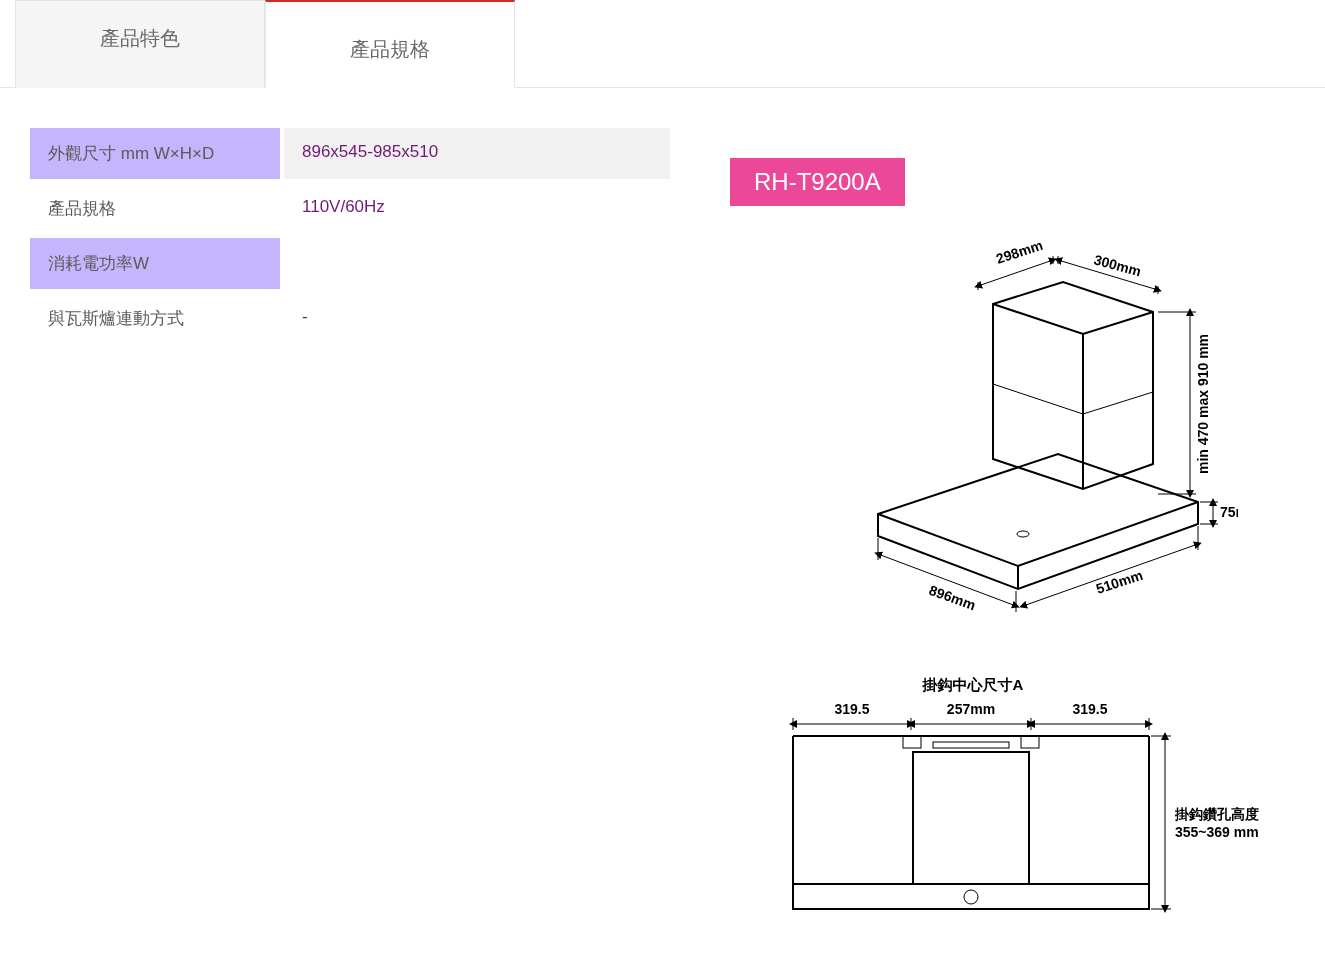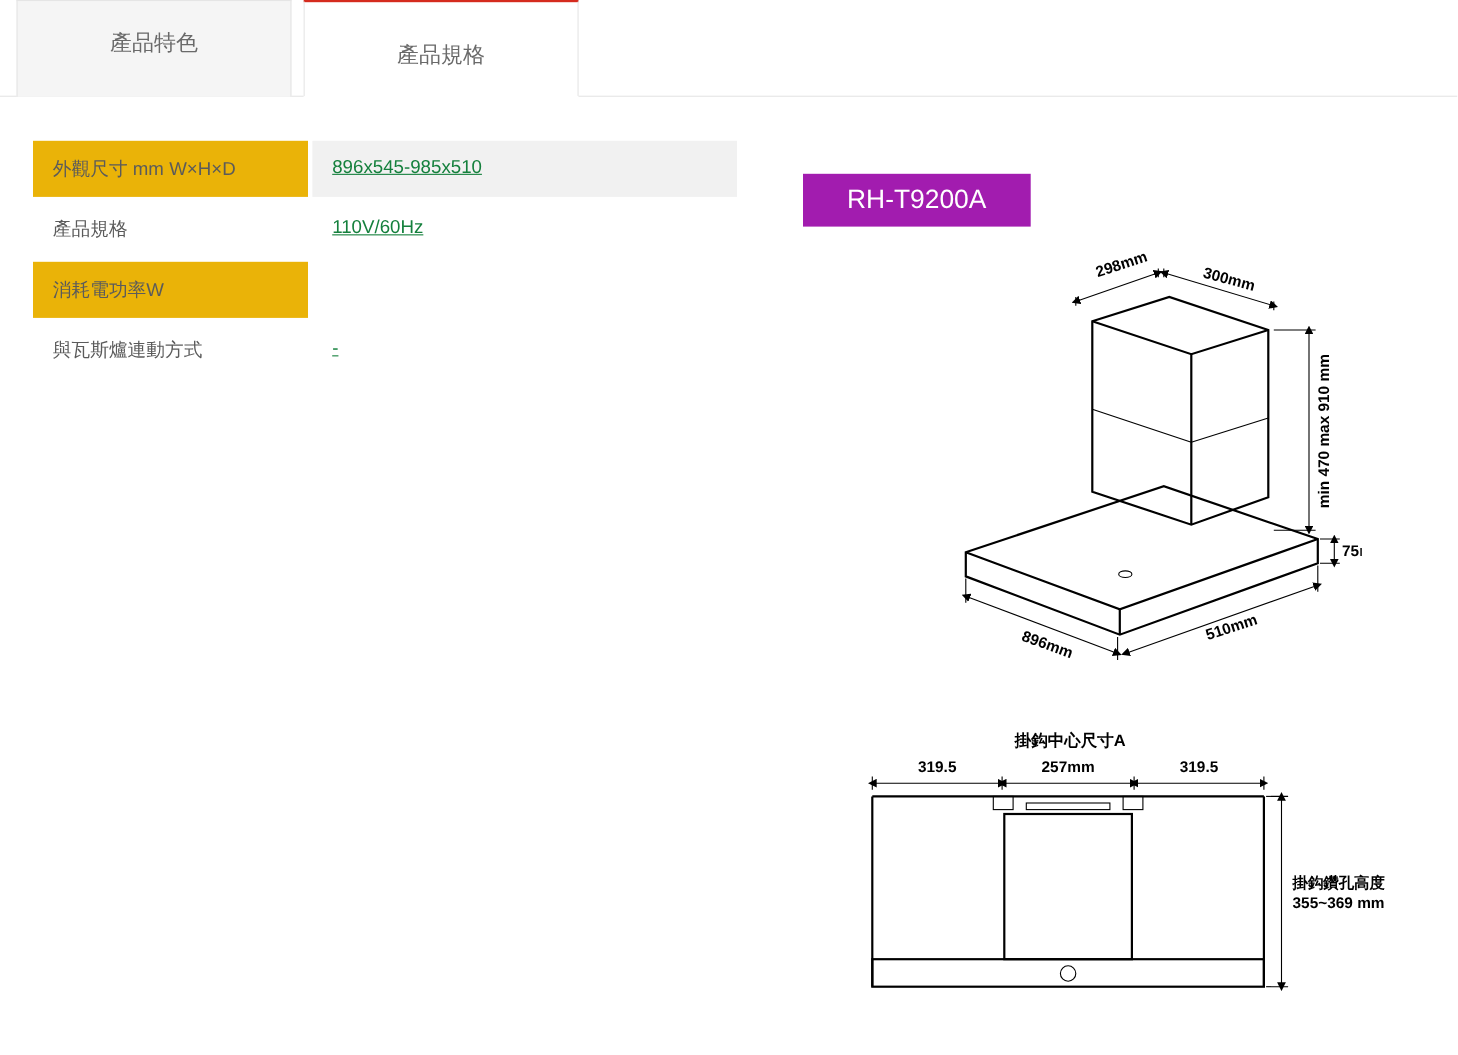--- a/index.html
+++ b/index.html
@@ -6,21 +6,20 @@
   body {
     font-family: "Microsoft JhengHei", "PingFang TC", sans-serif;
     background: #fff;
     color: #5b5b5b;
     width: 1325px;
   }
   .tabs {
     display: flex;
     border-bottom: 1px solid #e5e5e5;
     padding-left: 15px;
-    gap: 11px;
   }
   .tab {
     padding: 24px 0;
     text-align: center;
     width: 250px;
     font-size: 20px;
     color: #6a6a6a;
     cursor: pointer;
     background: #f5f5f5;
     border: 1px solid #e5e5e5;
@@ -48,45 +47,44 @@
   .spec-row {
     display: flex;
     margin-bottom: 4px;
   }
   .spec-label, .spec-value {
     padding: 14px 18px;
     font-size: 17px;
   }
   .spec-label {
     flex: 0 0 250px;
-    background: #eab308;
+    background: #c4b5fd;
     margin-right: 4px;
     color: #5b5b5b;
   }
   .spec-value {
     flex: 1;
     background: #f1f1f1;
-    color: #15803d;
-    text-decoration: underline;
+    color: #701a75;
   }
   .spec-row:nth-child(even) .spec-label,
   .spec-row:nth-child(even) .spec-value {
     background: #fff;
   }
   .diagram-col {
     flex: 1;
     padding-top: 30px;
   }
   .model-badge {
     display: inline-block;
-    background: #a21caf;
+    background: #ec4899;
     color: #fff;
     font-size: 24px;
-    padding: 10px 40px;
-    margin-bottom: 16px;
+    padding: 10px 24px;
+    margin-bottom: 28px;
   }
   .diagram-stack {
     display: flex;
     flex-direction: column;
     gap: 40px;
     align-items: center;
   }
   svg.dia { display: block; }
   .dim-text {
     font-family: Arial, sans-serif;

